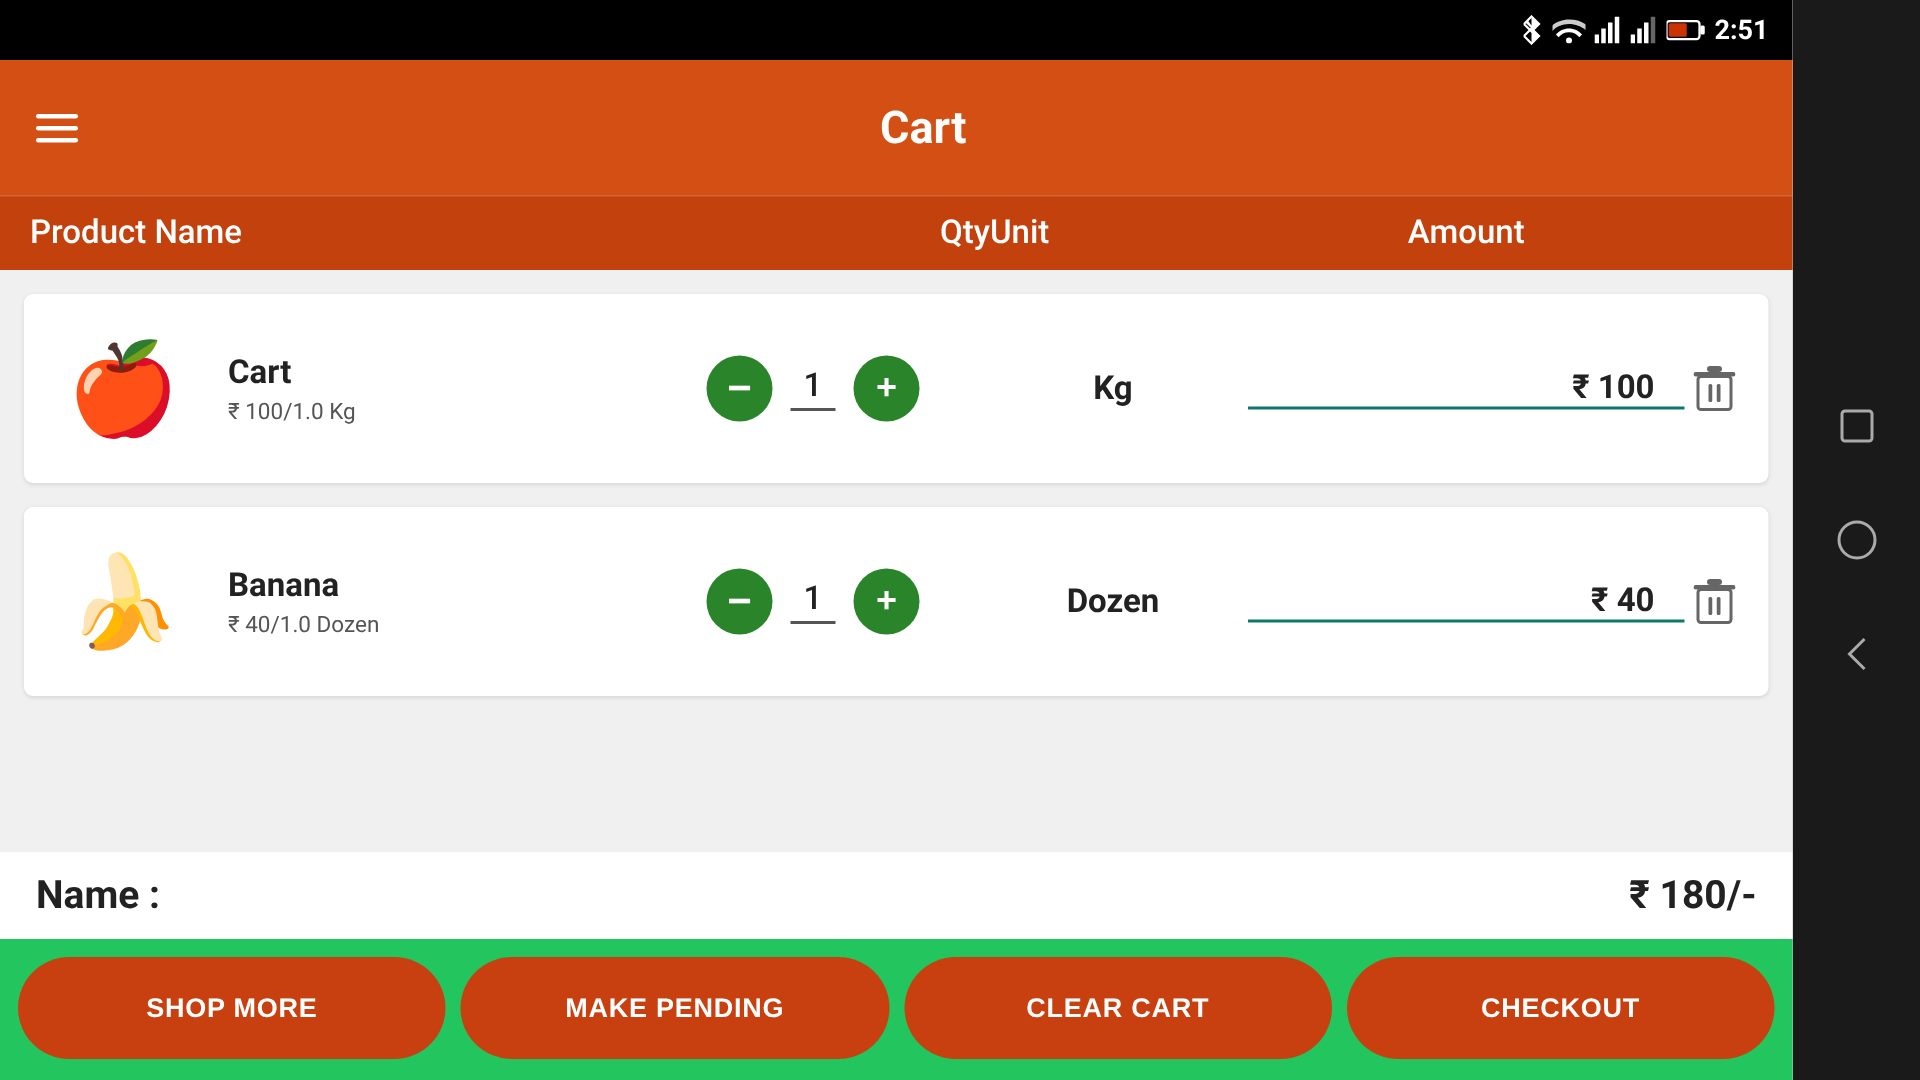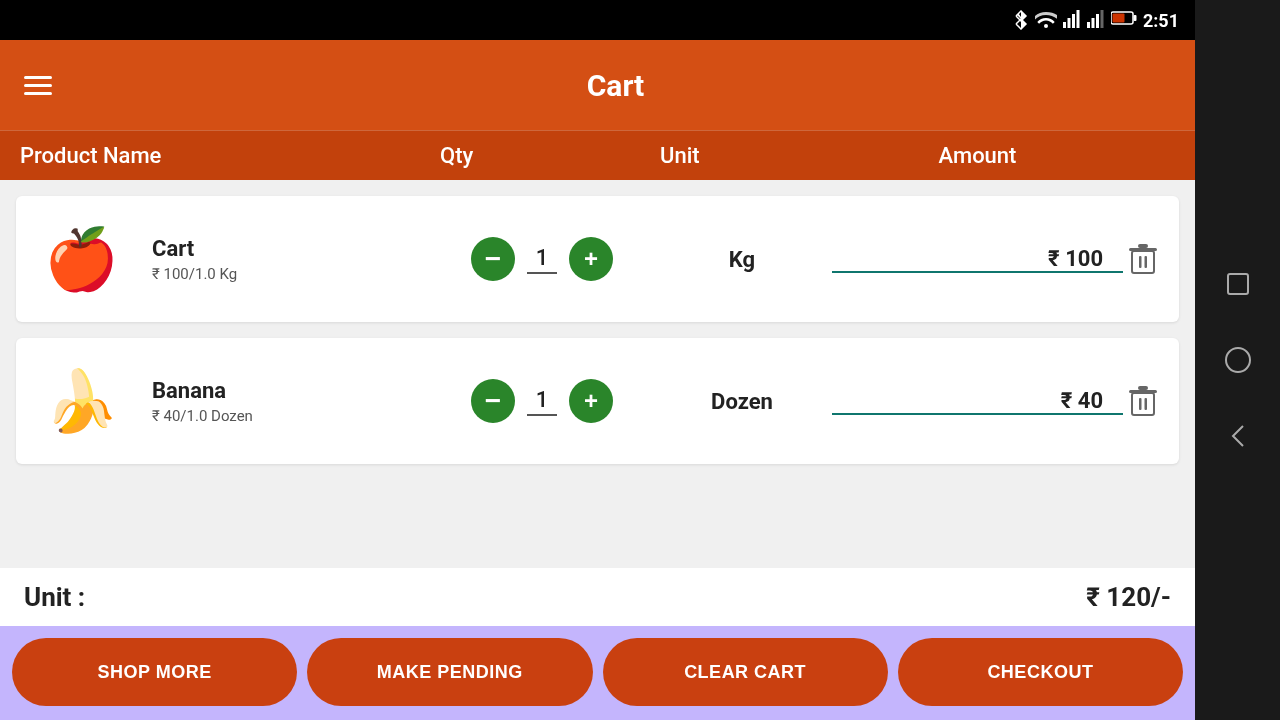--- a/index.html
+++ b/index.html
@@ -28,20 +28,21 @@
       display: flex;
       align-items: center;
       justify-content: flex-end;
       padding: 0 16px;
       gap: 8px;
       flex-shrink: 0;
     }
 
     .status-bar-icons {
       display: flex;
+      align-items: center;
       gap: 6px;
     }
 
     .status-time {
       color: white;
       font-size: 18px;
       font-weight: bold;
     }
 
     .header {
@@ -93,21 +94,21 @@
       color: white;
       font-size: 22px;
       font-weight: 500;
     }
 
     .col-qty {
       flex: 0 0 220px;
       color: white;
       font-size: 22px;
       font-weight: 500;
-      text-align: left;
+      text-align: right;
     }
 
     .col-unit {
       flex: 0 0 180px;
       color: white;
       font-size: 22px;
       font-weight: 500;
       text-align: left;
     }
 
@@ -230,21 +231,21 @@
     .total-amount {
       font-size: 26px;
       font-weight: bold;
       color: #222;
     }
 
     .action-buttons {
       display: flex;
       padding: 12px 12px 14px 12px;
       gap: 10px;
-      background: #c4b5fd;
+      background: #22c55e;
       flex-shrink: 0;
     }
 
     .action-btn {
       flex: 1;
       height: 68px;
       border-radius: 34px;
       border: none;
       background: #c94010;
       color: white;
@@ -417,22 +418,22 @@
           <rect x="15.5" y="13" width="2.5" height="12" rx="1" fill="#666"></rect>
           <rect x="0" y="5" width="28" height="3" rx="1.5" fill="#666"></rect>
           <rect x="9" y="1" width="10" height="4" rx="2" fill="#666"></rect>
         </svg>
       </button>
     </div>
 
   </div>
 
   <div class="total-section">
-    <span class="total-label">Unit :</span>
-    <span class="total-amount">₹ 120/-</span>
+    <span class="total-label">Name :</span>
+    <span class="total-amount">₹ 180/-</span>
   </div>
 
   <div class="action-buttons">
     <button class="action-btn">SHOP MORE</button>
     <button class="action-btn">MAKE PENDING</button>
     <button class="action-btn">CLEAR CART</button>
     <button class="action-btn">CHECKOUT</button>
   </div>
 </div>
 

